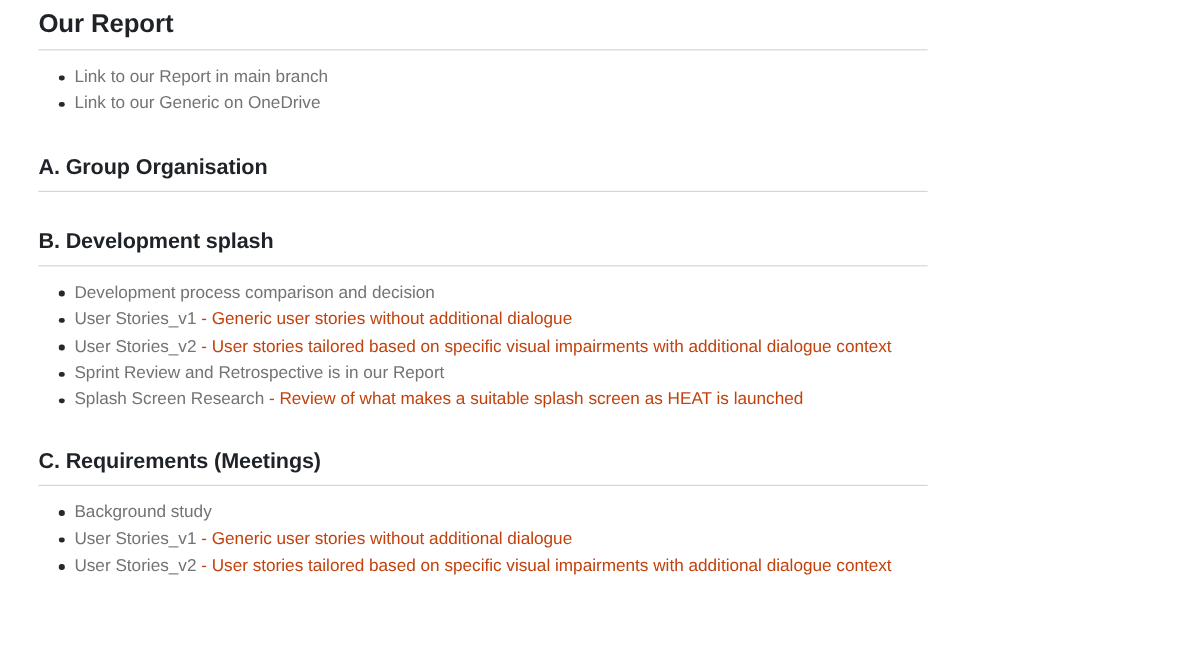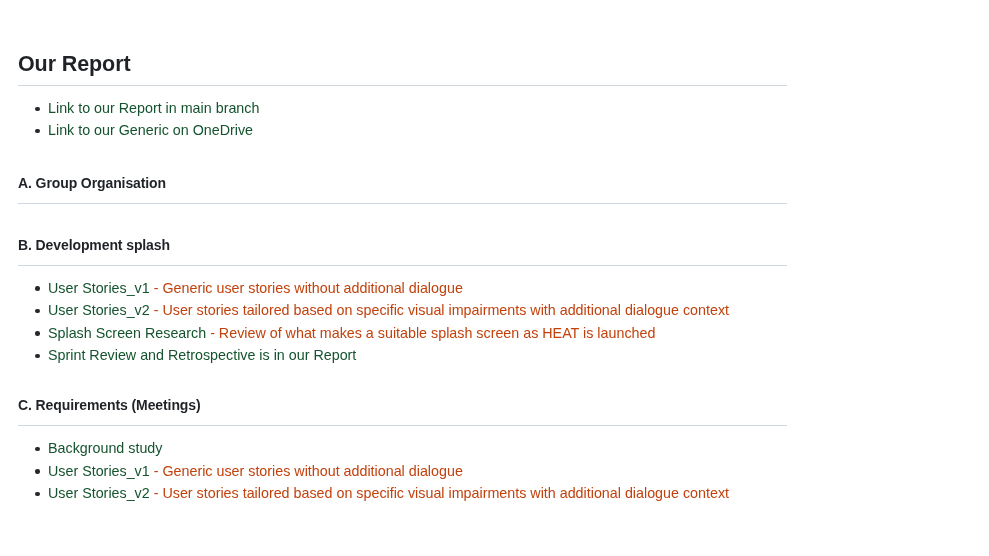--- a/index.html
+++ b/index.html
@@ -10,44 +10,43 @@
   body {
     width: 989px;
     height: 556px;
     overflow: hidden;
     font-family: "Liberation Sans", sans-serif;
     color: #24292f;
     -webkit-font-smoothing: antialiased;
   }
 
   .page {
-    padding: 0 18px;
+    padding: 0 32px;
     box-sizing: border-box;
     width: 805px;
-    margin-top: 44px;
   }
 
   
   h1.doc-title,
   h2.section-title {
     margin: 0;
     padding: 0;
     font-weight: bold;
     color: #1f2328;
     letter-spacing: -0.1px;
   }
 
   h1.doc-title {
     font-size: 21.5px;
     line-height: 26px;
     padding-top: 7px;
   }
 
   h2.section-title {
-    font-size: 14px;
+    font-size: 18px;
     line-height: 24px;
   }
 
   .heading-block {
     border-bottom: 1px solid #d0d7de;
     padding-bottom: 8px;
   }
 
   .section-gap-a { margin-top: 29px; }
   .section-gap-b { margin-top: 29px; }
@@ -75,21 +74,21 @@
     position: absolute;
     left: 17px;
     top: 9.5px;
     width: 4.5px;
     height: 4.5px;
     border-radius: 50%;
     background: #24292f;
   }
 
   a.item-link {
-    color: #14532d;
+    color: #737373;
     text-decoration: none;
   }
 
   .item-desc {
     color: #c2410c;
   }
 </style>
 </head>
 <body>
 
@@ -114,30 +113,33 @@
       <h2 class="section-title">A. Group Organisation</h2>
     </div>
   </div>
 
   <div class="section section-gap-b">
     <div class="heading-block">
       <h2 class="section-title">B. Development splash</h2>
     </div>
     <ul class="link-list">
       <li>
+        <a class="item-link" href="#">Development process comparison and decision</a><span class="item-desc"></span>
+      </li>
+      <li>
         <a class="item-link" href="#">User Stories_v1</a><span class="item-desc"> - Generic user stories without additional dialogue</span>
       </li>
       <li>
         <a class="item-link" href="#">User Stories_v2</a><span class="item-desc"> - User stories tailored based on specific visual impairments with additional dialogue context</span>
       </li>
       <li>
-        <a class="item-link" href="#">Splash Screen Research</a><span class="item-desc"> - Review of what makes a suitable splash screen as HEAT is launched</span>
+        <a class="item-link" href="#">Sprint Review and Retrospective is in our Report</a><span class="item-desc"></span>
       </li>
       <li>
-        <a class="item-link" href="#">Sprint Review and Retrospective is in our Report</a><span class="item-desc"></span>
+        <a class="item-link" href="#">Splash Screen Research</a><span class="item-desc"> - Review of what makes a suitable splash screen as HEAT is launched</span>
       </li>
     </ul>
   </div>
 
   <div class="section section-gap-c">
     <div class="heading-block">
       <h2 class="section-title">C. Requirements (Meetings)</h2>
     </div>
     <ul class="link-list">
       <li>

